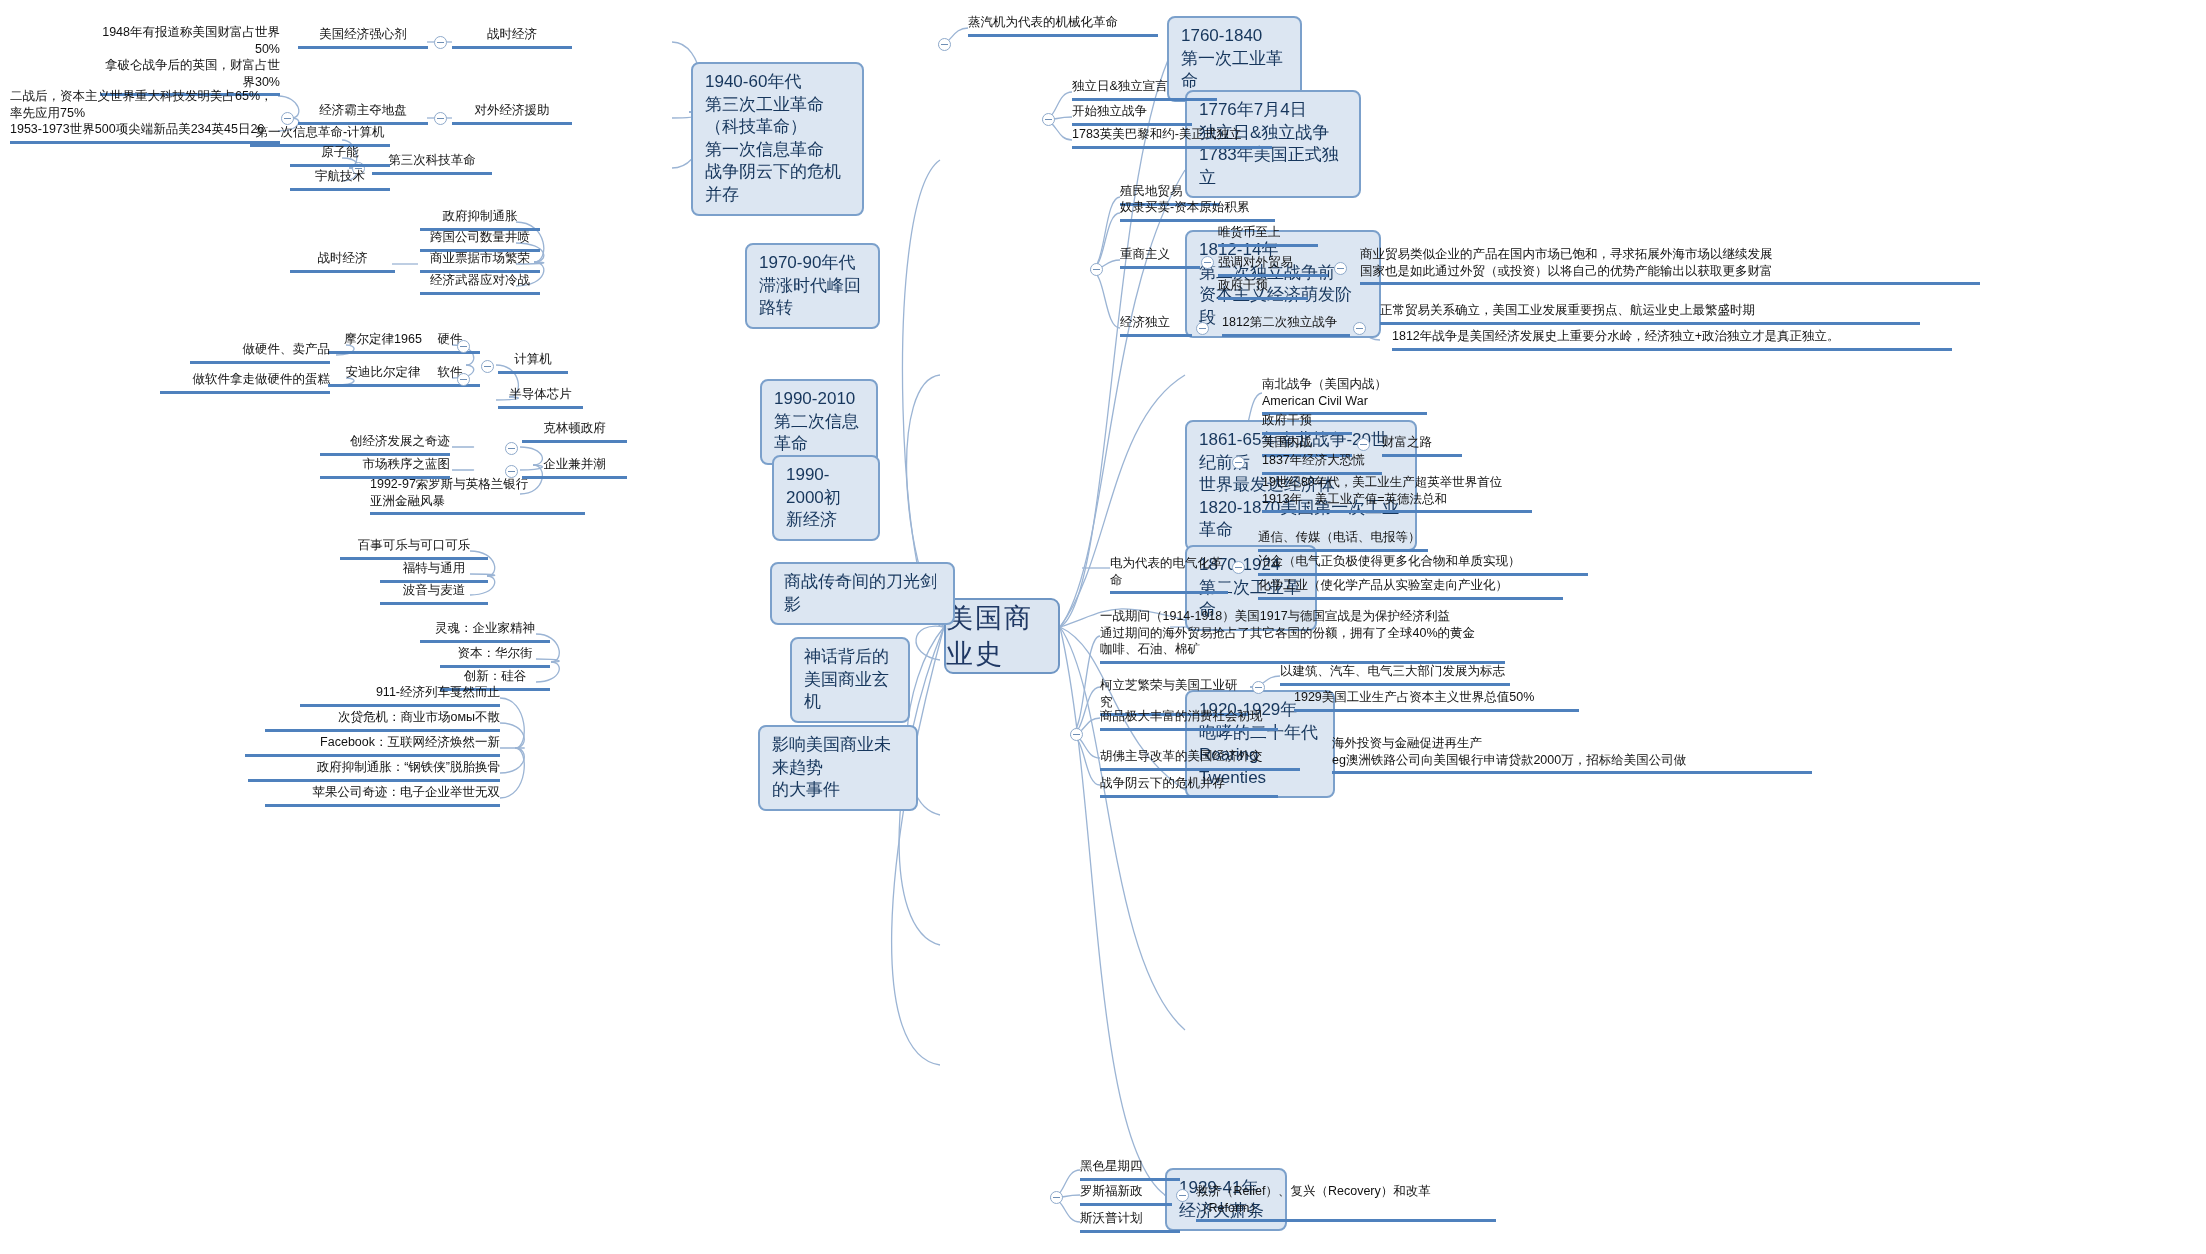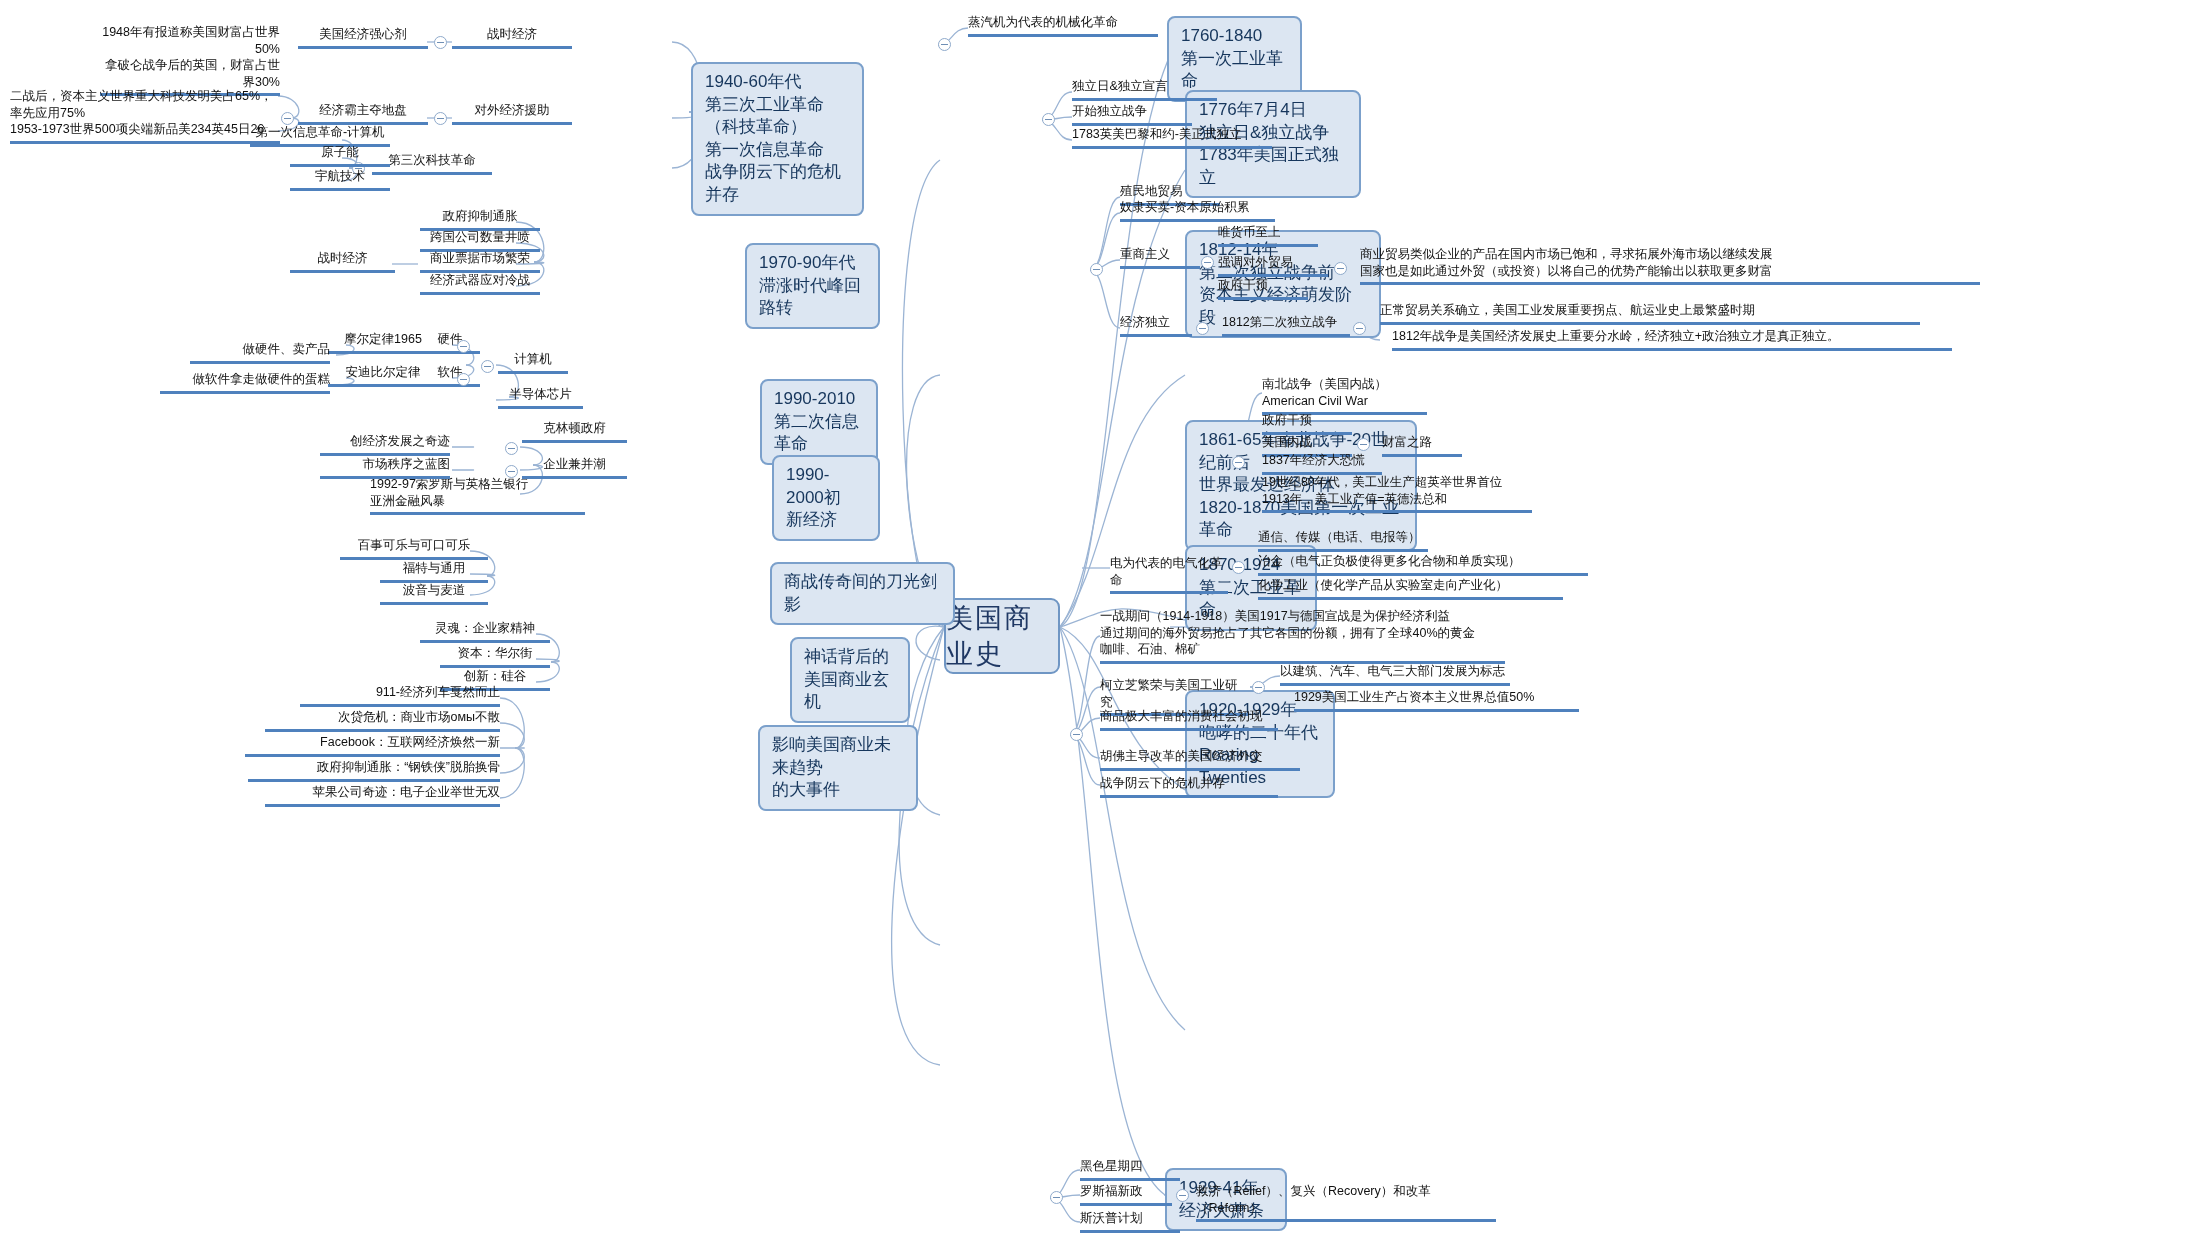--- a/index.html
+++ b/index.html
@@ -318,20 +318,22 @@
   <div class="tog" style="left:1070px;top:728px;"></div>
   <div class="leaf u" style="left:1100px;top:608px;width:405px;">一战期间（1914-1918）美国1917与德国宣战是为保护经济利益
 通过期间的海外贸易抢占了其它各国的份额，拥有了全球40%的黄金
 咖啡、石油、棉矿</div>
   <div class="leaf u" style="left:1100px;top:677px;width:148px;">柯立芝繁荣与美国工业研究</div>
   <div class="tog" style="left:1252px;top:681px;"></div>
   <div class="leaf u" style="left:1280px;top:663px;width:230px;">以建筑、汽车、电气三大部门发展为标志</div>
   <div class="leaf u" style="left:1294px;top:689px;width:285px;">1929美国工业生产占资本主义世界总值50%</div>
   <div class="leaf u" style="left:1100px;top:708px;width:178px;">商品极大丰富的消费社会初现</div>
   <div class="leaf u" style="left:1100px;top:748px;width:200px;">胡佛主导改革的美国经济外交</div>
+  <div class="leaf u" style="left:1332px;top:735px;width:480px;">海外投资与金融促进再生产
+eg澳洲铁路公司向美国银行申请贷款2000万，招标给美国公司做</div>
   <div class="leaf u" style="left:1100px;top:775px;width:178px;">战争阴云下的危机并存</div>
 
   <div class="tog" style="left:1050px;top:1191px;"></div>
   <div class="leaf u" style="left:1080px;top:1158px;width:100px;">黑色星期四</div>
   <div class="leaf u" style="left:1080px;top:1183px;width:92px;">罗斯福新政</div>
   <div class="tog" style="left:1176px;top:1189px;"></div>
   <div class="leaf u" style="left:1196px;top:1183px;width:300px;">救济（Relief）、复兴（Recovery）和改革（Reform）</div>
   <div class="leaf u" style="left:1080px;top:1210px;width:100px;">斯沃普计划</div>
 
 </div>

